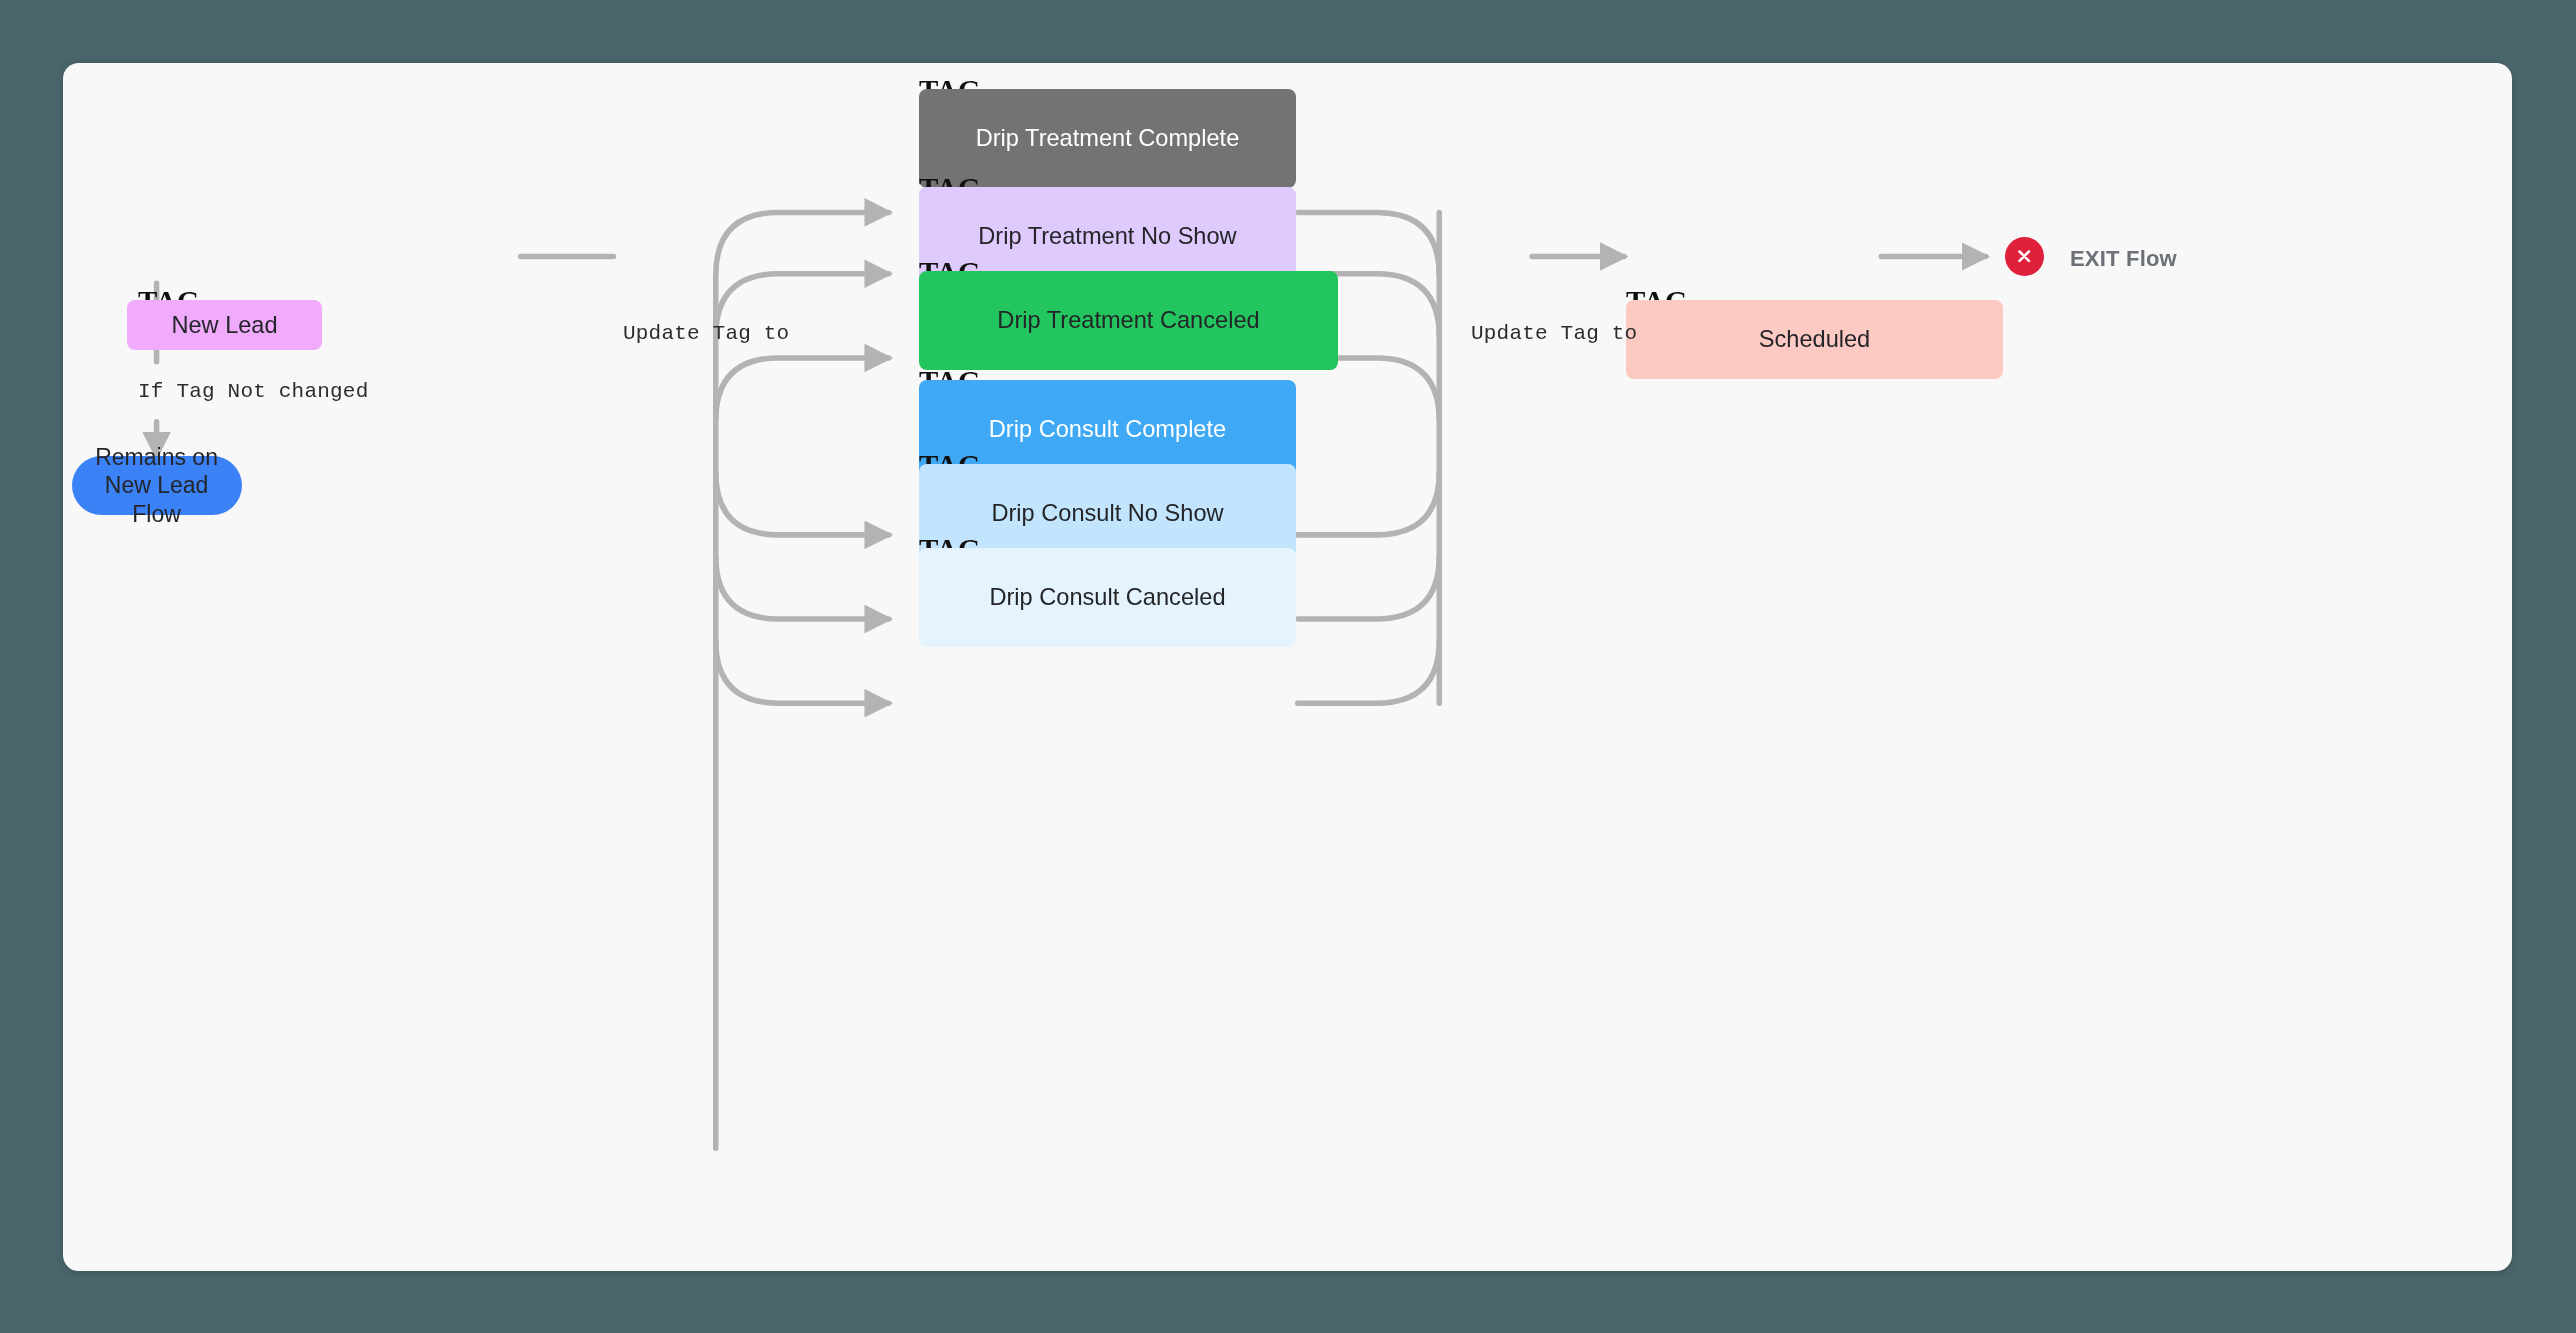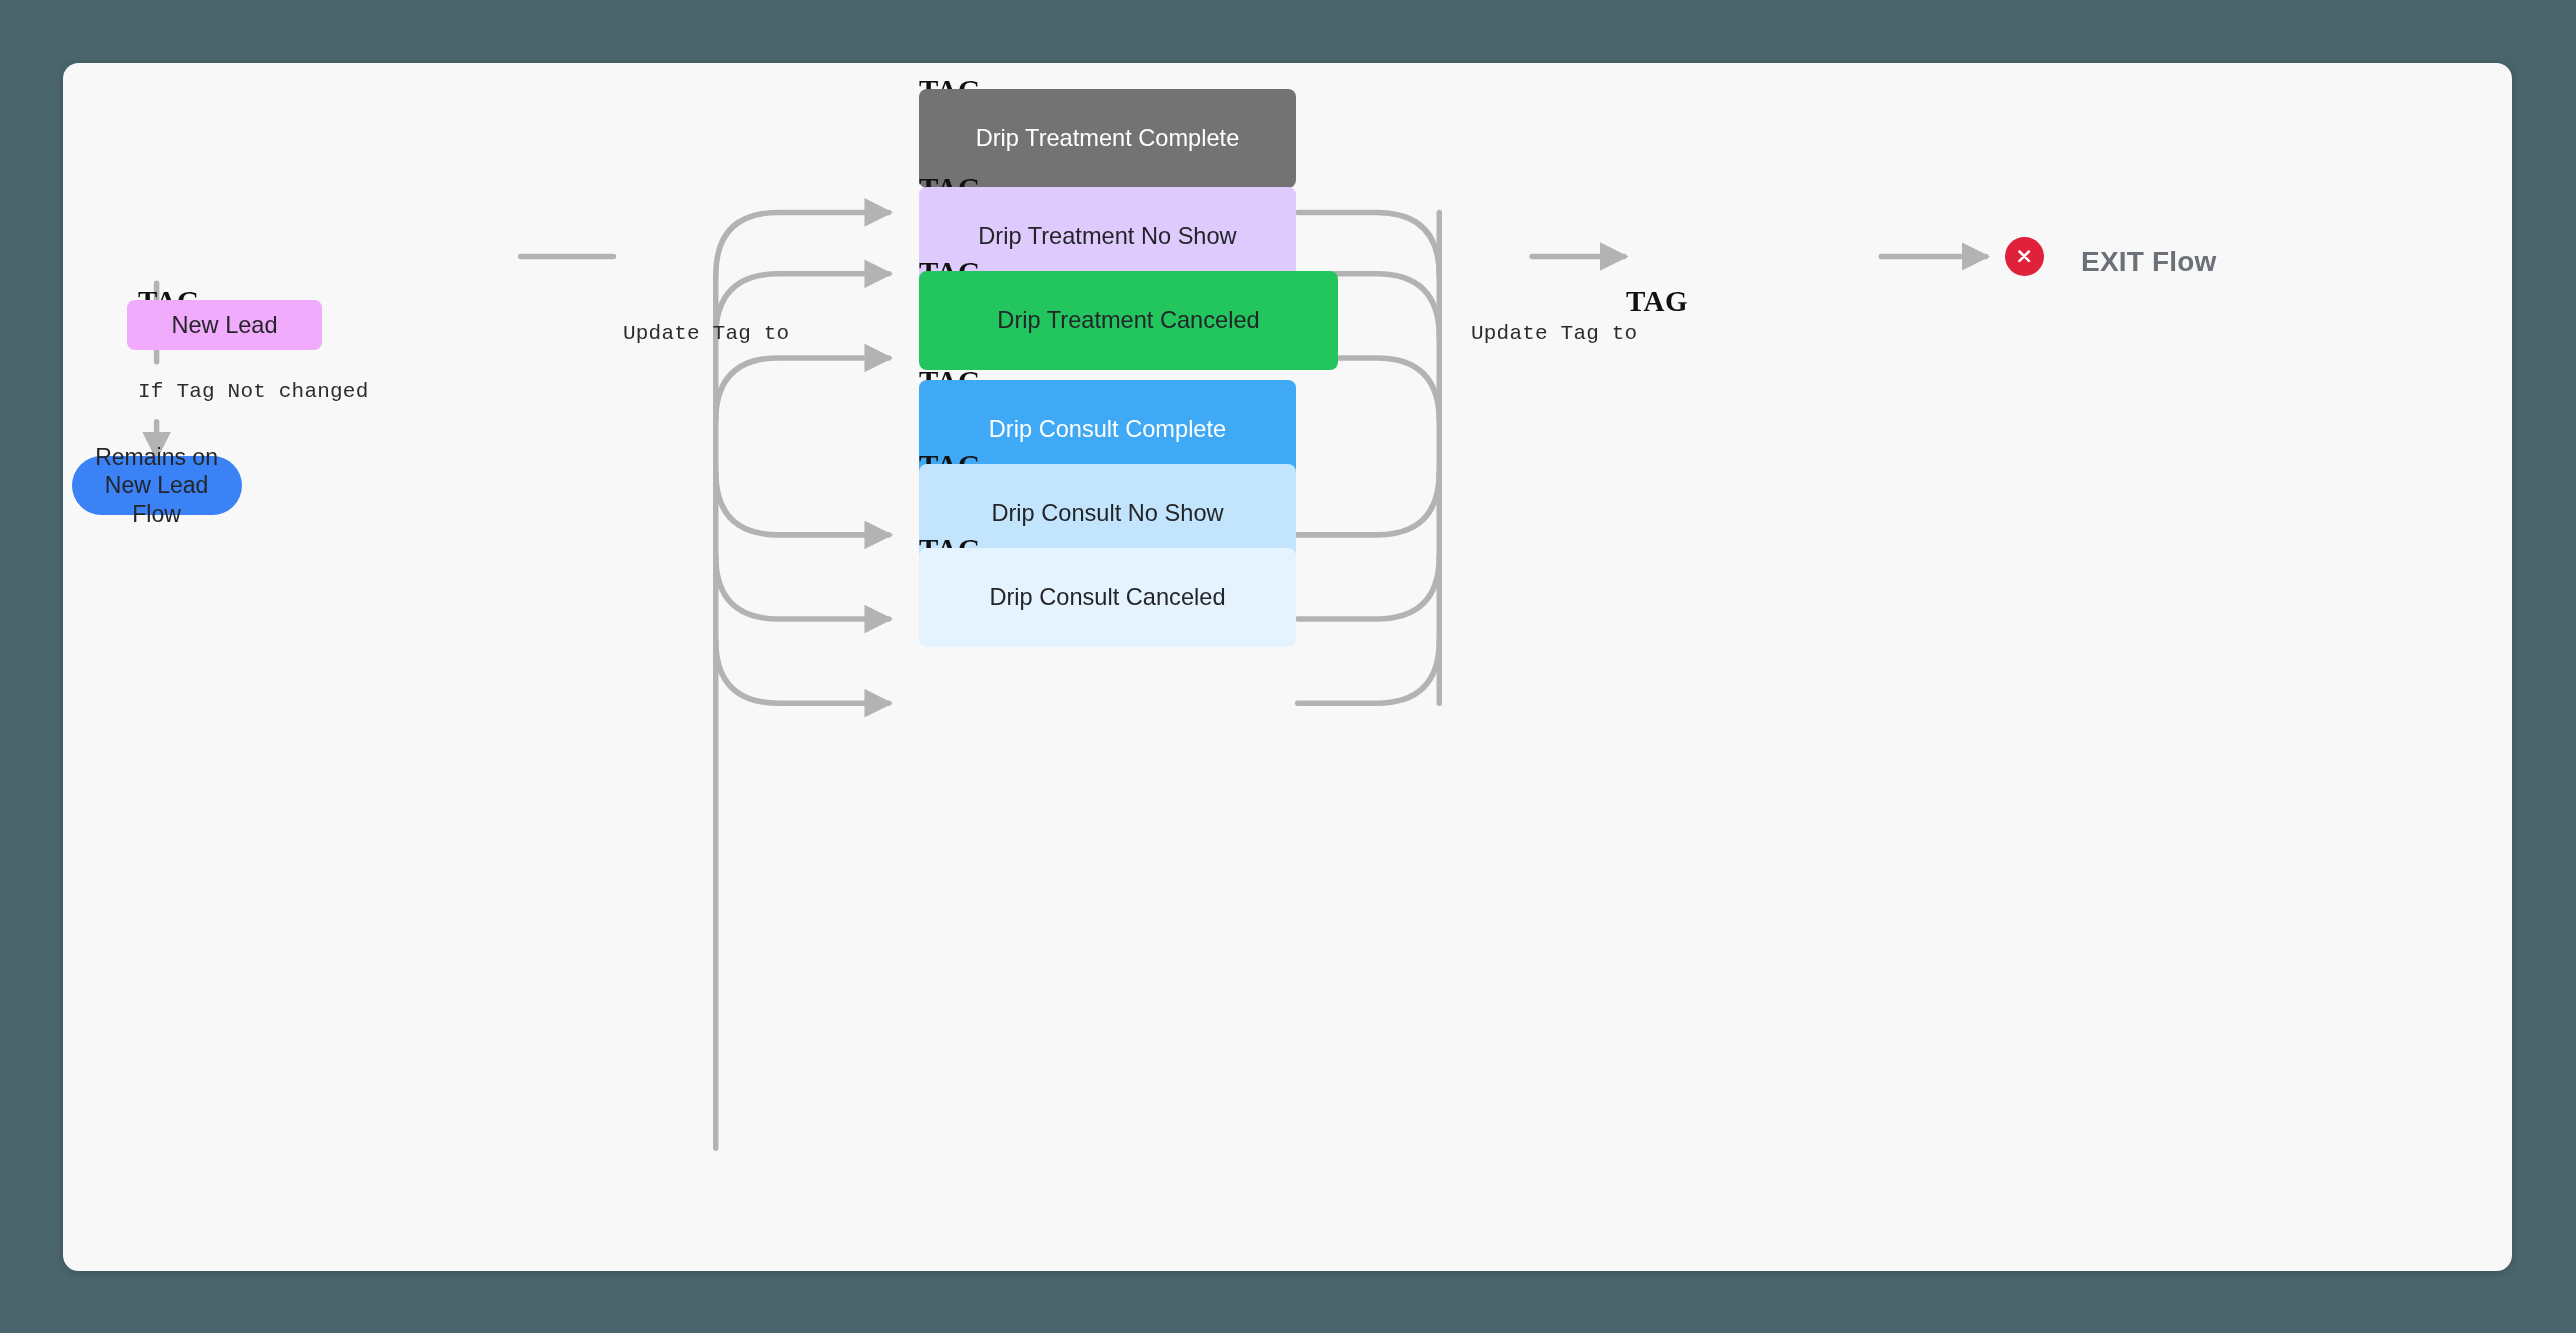--- a/index.html
+++ b/index.html
@@ -70,26 +70,25 @@
     width: 39px; height: 39px;
     border-radius: 50%;
     background: #e0213c;
     display: flex;
     align-items: center;
     justify-content: center;
   }
   .exit-circle svg { display: block; }
   .exit-text {
     position: absolute;
-    font-size: 28px;
+    font-size: 22px;
     font-weight: bold;
     color: #6c7077;
     white-space: nowrap;
     letter-spacing: 0.2px;
-    margin-left: 11px;
   }
 </style>
 </head>
 <body>
 
 <div id="canvas">
 
   <svg id="edge-layer" viewBox="0 0 3114 1536" xmlns="http://www.w3.org/2000/svg">
     <defs>
       <marker id="arrow" viewBox="0 0 10 10" refX="8.5" refY="5" markerWidth="5.2" markerHeight="5.2" orient="auto-start-reverse">
@@ -172,20 +171,23 @@
   <div class="node dark-text" style="left:856px; top:401px; width:377px; height:99px; background:#c2e4fc;">
     <span>Drip Consult No Show</span>
   </div>
 
   <div class="tag-label" style="left:856px; top:472px;">TAG</div>
   <div class="node dark-text" style="left:856px; top:485px; width:377px; height:99px; background:#e4f3fd;">
     <span>Drip Consult Canceled</span>
   </div>
 
   <div class="tag-label" style="left:1563px; top:224px;">TAG</div>
+  <div class="node dark-text" style="left:1563px; top:237px; width:377px; height:79px; background:#fcc9c3;">
+    <span>Scheduled</span>
+  </div>
 
   <div class="edge-label" style="left:560px; top:259px;">Update Tag to</div>
 
   <div class="edge-label" style="left:1408px; top:259px;">Update Tag to</div>
 
   <div class="edge-label" style="left:29px; top:317px;margin-left:46px;">If Tag Not changed</div>
 
   <div class="exit-circle" style="left:1942px; top:174px;">
     <svg width="20.4" height="20.4" viewBox="0 0 26 26" aria-hidden="true">
       <path d="M7 7 L19 19 M19 7 L7 19" stroke="#ffffff" stroke-width="3.2" stroke-linecap="round"></path>

